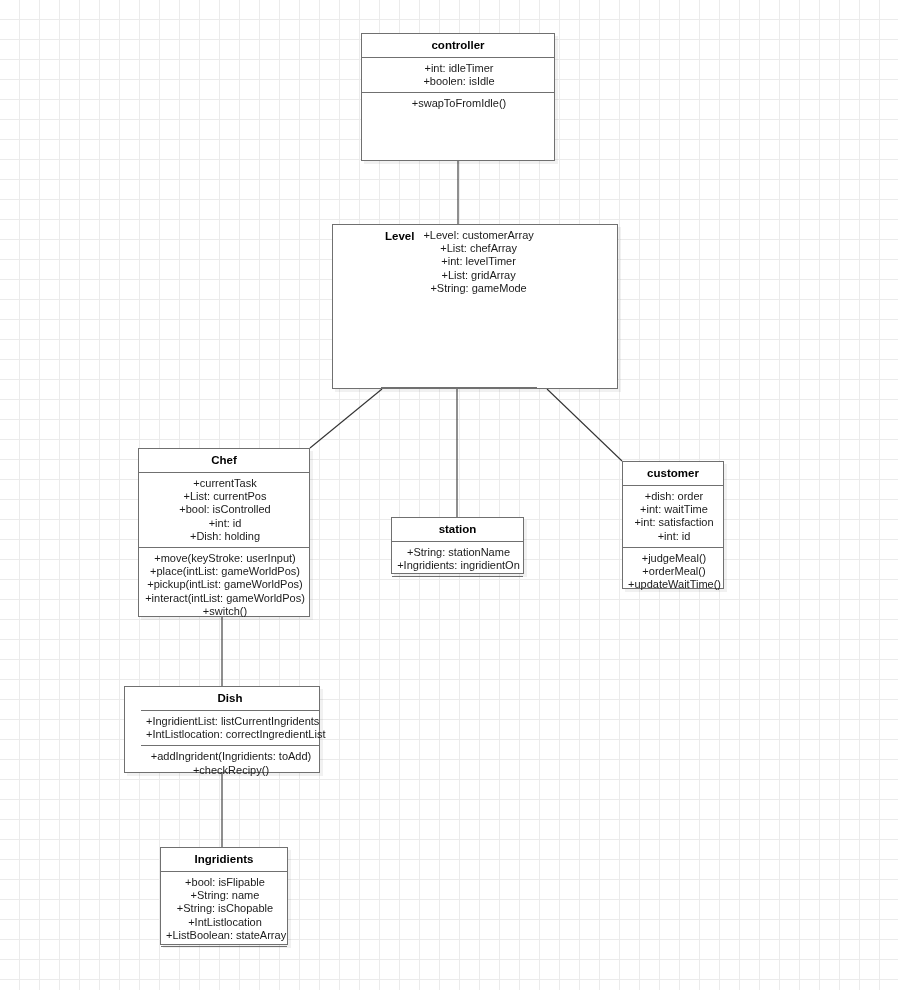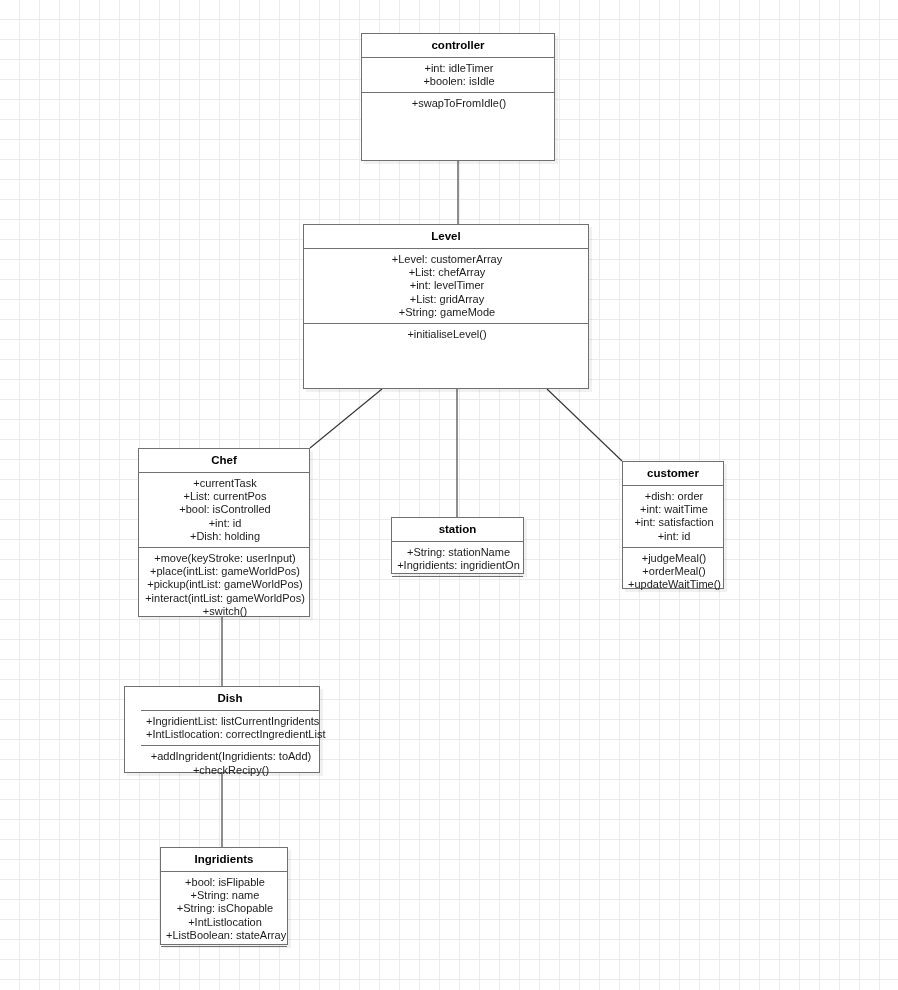--- a/index.html
+++ b/index.html
@@ -86,31 +86,30 @@
       <div class="uml-class" style="left: 361px; top: 33px; width: 194px; height: 128px; display: flex; flex-direction: column;">
         <div class="uml-title">controller</div>
         <div class="uml-compartment">
           <div class="uml-row">+int: idleTimer</div>
           <div class="uml-row">+boolen: isIdle</div>
         </div>
         <div class="uml-compartment" style="flex: 1 1 auto;">
           <div class="uml-row">+swapToFromIdle()</div>
         </div>
       </div>
-      <div class="uml-class" style="left: 303px; top: 224px; width: 286px; height: 165px; display: flex; flex-direction: column;">
+      <div class="uml-class" style="left: 332px; top: 224px; width: 286px; height: 165px; display: flex; flex-direction: row; padding-left: 48px;">
         <div class="uml-title">Level</div>
         <div class="uml-compartment">
           <div class="uml-row">+Level: customerArray</div>
           <div class="uml-row">+List: chefArray</div>
           <div class="uml-row">+int: levelTimer</div>
           <div class="uml-row">+List: gridArray</div>
           <div class="uml-row">+String: gameMode</div>
         </div>
         <div class="uml-compartment" style="flex: 1 1 auto;">
-          <div class="uml-row">+initialiseLevel()</div>
         </div>
       </div>
       <div class="uml-class" style="left: 138px; top: 448px; width: 172px; height: 169px; display: flex; flex-direction: column;">
         <div class="uml-title">Chef</div>
         <div class="uml-compartment">
           <div class="uml-row">+currentTask</div>
           <div class="uml-row">+List: currentPos</div>
           <div class="uml-row">+bool: isControlled</div>
           <div class="uml-row">+int: id</div>
           <div class="uml-row">+Dish: holding</div>

